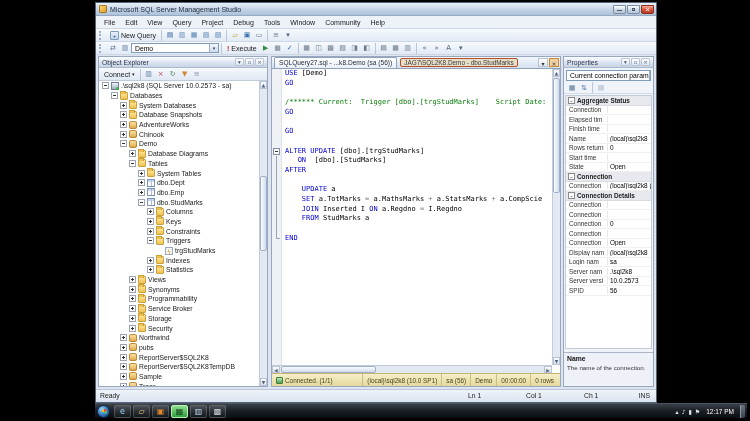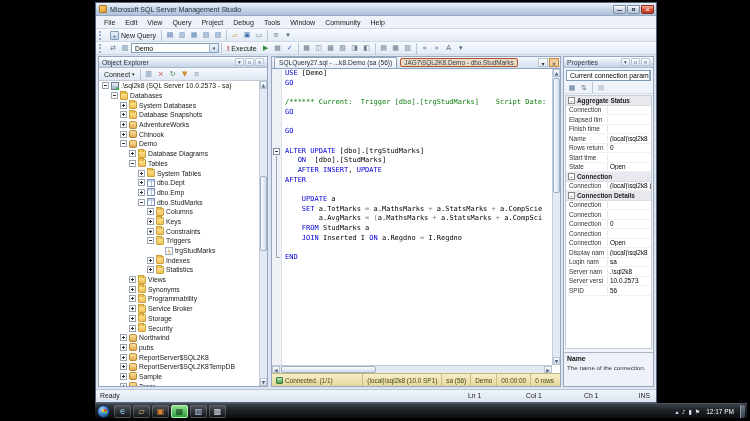--- a/index.html
+++ b/index.html
@@ -408,28 +408,26 @@
               <div class="cl"><span class="k">USE</span> [Demo]</div>
               <div class="cl"><span class="k">GO</span></div>
               <div class="cl">&nbsp;</div>
               <div class="cl"><span class="c">/****** Current:  Trigger [dbo].[trgStudMarks]    Script Date:</span></div>
               <div class="cl"><span class="k">GO</span></div>
               <div class="cl">&nbsp;</div>
               <div class="cl"><span class="k">GO</span></div>
               <div class="cl">&nbsp;</div>
               <div class="cl"><span class="k">ALTER</span> <span class="k">UPDATE</span> [dbo].[trgStudMarks]<div class="cbox"></div></div>
               <div class="cl">   <span class="k">ON</span>  [dbo].[StudMarks]<div class="cvline"></div></div>
-              <div class="cl">   <span class="k">AFTER</span> <span class="k">INSERT</span>, <span class="k">UPDATE</span><div class="cvline"></div></div>
               <div class="cl"><span class="k">AFTER</span><div class="cvline"></div></div>
               <div class="cl">&nbsp;<div class="cvline"></div></div>
               <div class="cl">    <span class="k">UPDATE</span> a<div class="cvline"></div></div>
               <div class="cl">    <span class="k">SET</span> a.TotMarks <span class="o">=</span> a.MathsMarks <span class="o">+</span> a.StatsMarks <span class="o">+</span> a.CompScie<div class="cvline"></div></div>
-              <div class="cl">        a.AvgMarks <span class="o">=</span> <span class="o">(</span>a.MathsMarks <span class="o">+</span> a.StatsMarks <span class="o">+</span> a.CompSci<div class="cvline"></div></div>
+              <div class="cl">    <span class="k">JOIN</span> Inserted I <span class="k">ON</span> a.Regdno <span class="o">=</span> I.Regdno<div class="cvline"></div></div>
               <div class="cl">    <span class="k">FROM</span> StudMarks a<div class="cvline"></div></div>
-              <div class="cl">    <span class="k">JOIN</span> Inserted I <span class="k">ON</span> a.Regdno <span class="o">=</span> I.Regdno<div class="cvline"></div></div>
               <div class="cl">&nbsp;<div class="cvline"></div></div>
               <div class="cl"><span class="k">END</span><div class="ccorner"></div></div>
             </div>
         </div>
         <div class="vs">
           <div class="ar">▲</div>
           <div class="th" style="top:9px;height:115px"></div>
           <div class="ar dn">▼</div>
         </div>
         <div class="hs">

